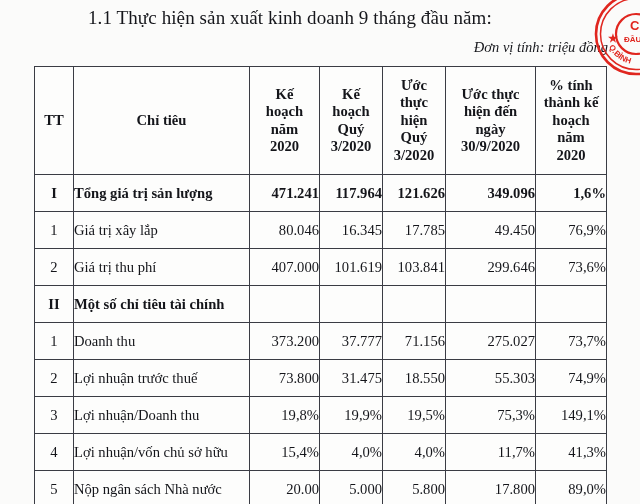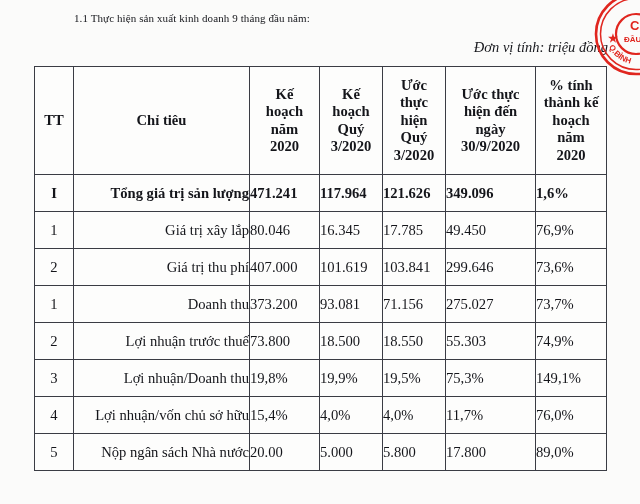--- a/index.html
+++ b/index.html
@@ -20,23 +20,23 @@
 
   .page {
     position: relative;
     width: 640px;
     height: 504px;
   }
 
   
   .doc-title {
     position: absolute;
-    left: 74px;
+    left: 88px;
     top: 8px;
-    font-size: 11px;
+    font-size: 19px;
     line-height: 20px;
     letter-spacing: 0.1px;
     white-space: nowrap;
     color: #15161b;
   }
 
   
   .unit-note {
     position: absolute;
     right: 32px;
@@ -90,25 +90,26 @@
   }
   thead th .hl { display: block; }
 
   tbody td { height: 37px; }
 
   td.tt {
     text-align: center;
     padding: 0 2px;
   }
   td.name {
+    text-align: left;
+    padding: 0 4px 0 9px;
+    white-space: nowrap;
+  }
+  td.num {
     text-align: right;
-    padding: 0 4px 0 9px;
-    white-space: nowrap;
-  }
-  td.num {
     padding: 0 8px 0 3px;
     white-space: nowrap;
   }
   tr.bold td { font-weight: bold; }
 
   
   .stamp {
     position: absolute;
     left: 588px;
     top: -14px;
@@ -201,55 +202,64 @@
           </tr>
           <tr>
             <td class="tt">2</td>
             <td class="name">Giá trị thu phí</td>
             <td class="num">407.000</td>
             <td class="num">101.619</td>
             <td class="num">103.841</td>
             <td class="num">299.646</td>
             <td class="num">73,6%</td>
           </tr>
+          <tr class="bold">
+            <td class="tt">II</td>
+            <td class="name">Một số chỉ tiêu tài chính</td>
+            <td class="num"></td>
+            <td class="num"></td>
+            <td class="num"></td>
+            <td class="num"></td>
+            <td class="num"></td>
+          </tr>
           <tr>
             <td class="tt">1</td>
             <td class="name">Doanh thu</td>
             <td class="num">373.200</td>
-            <td class="num">93.081</td>
+            <td class="num">37.777</td>
             <td class="num">71.156</td>
             <td class="num">275.027</td>
             <td class="num">73,7%</td>
           </tr>
           <tr>
             <td class="tt">2</td>
             <td class="name">Lợi nhuận trước thuế</td>
             <td class="num">73.800</td>
-            <td class="num">18.500</td>
+            <td class="num">31.475</td>
             <td class="num">18.550</td>
             <td class="num">55.303</td>
             <td class="num">74,9%</td>
           </tr>
           <tr>
             <td class="tt">3</td>
             <td class="name">Lợi nhuận/Doanh thu</td>
             <td class="num">19,8%</td>
             <td class="num">19,9%</td>
             <td class="num">19,5%</td>
             <td class="num">75,3%</td>
             <td class="num">149,1%</td>
           </tr>
           <tr>
             <td class="tt">4</td>
             <td class="name">Lợi nhuận/vốn chủ sở hữu</td>
             <td class="num">15,4%</td>
             <td class="num">4,0%</td>
             <td class="num">4,0%</td>
             <td class="num">11,7%</td>
-            <td class="num">76,0%</td>
+            <td class="num">41,3%</td>
           </tr>
           <tr>
             <td class="tt">5</td>
             <td class="name">Nộp ngân sách Nhà nước</td>
             <td class="num">20.00</td>
             <td class="num">5.000</td>
             <td class="num">5.800</td>
             <td class="num">17.800</td>
             <td class="num">89,0%</td>
           </tr>

